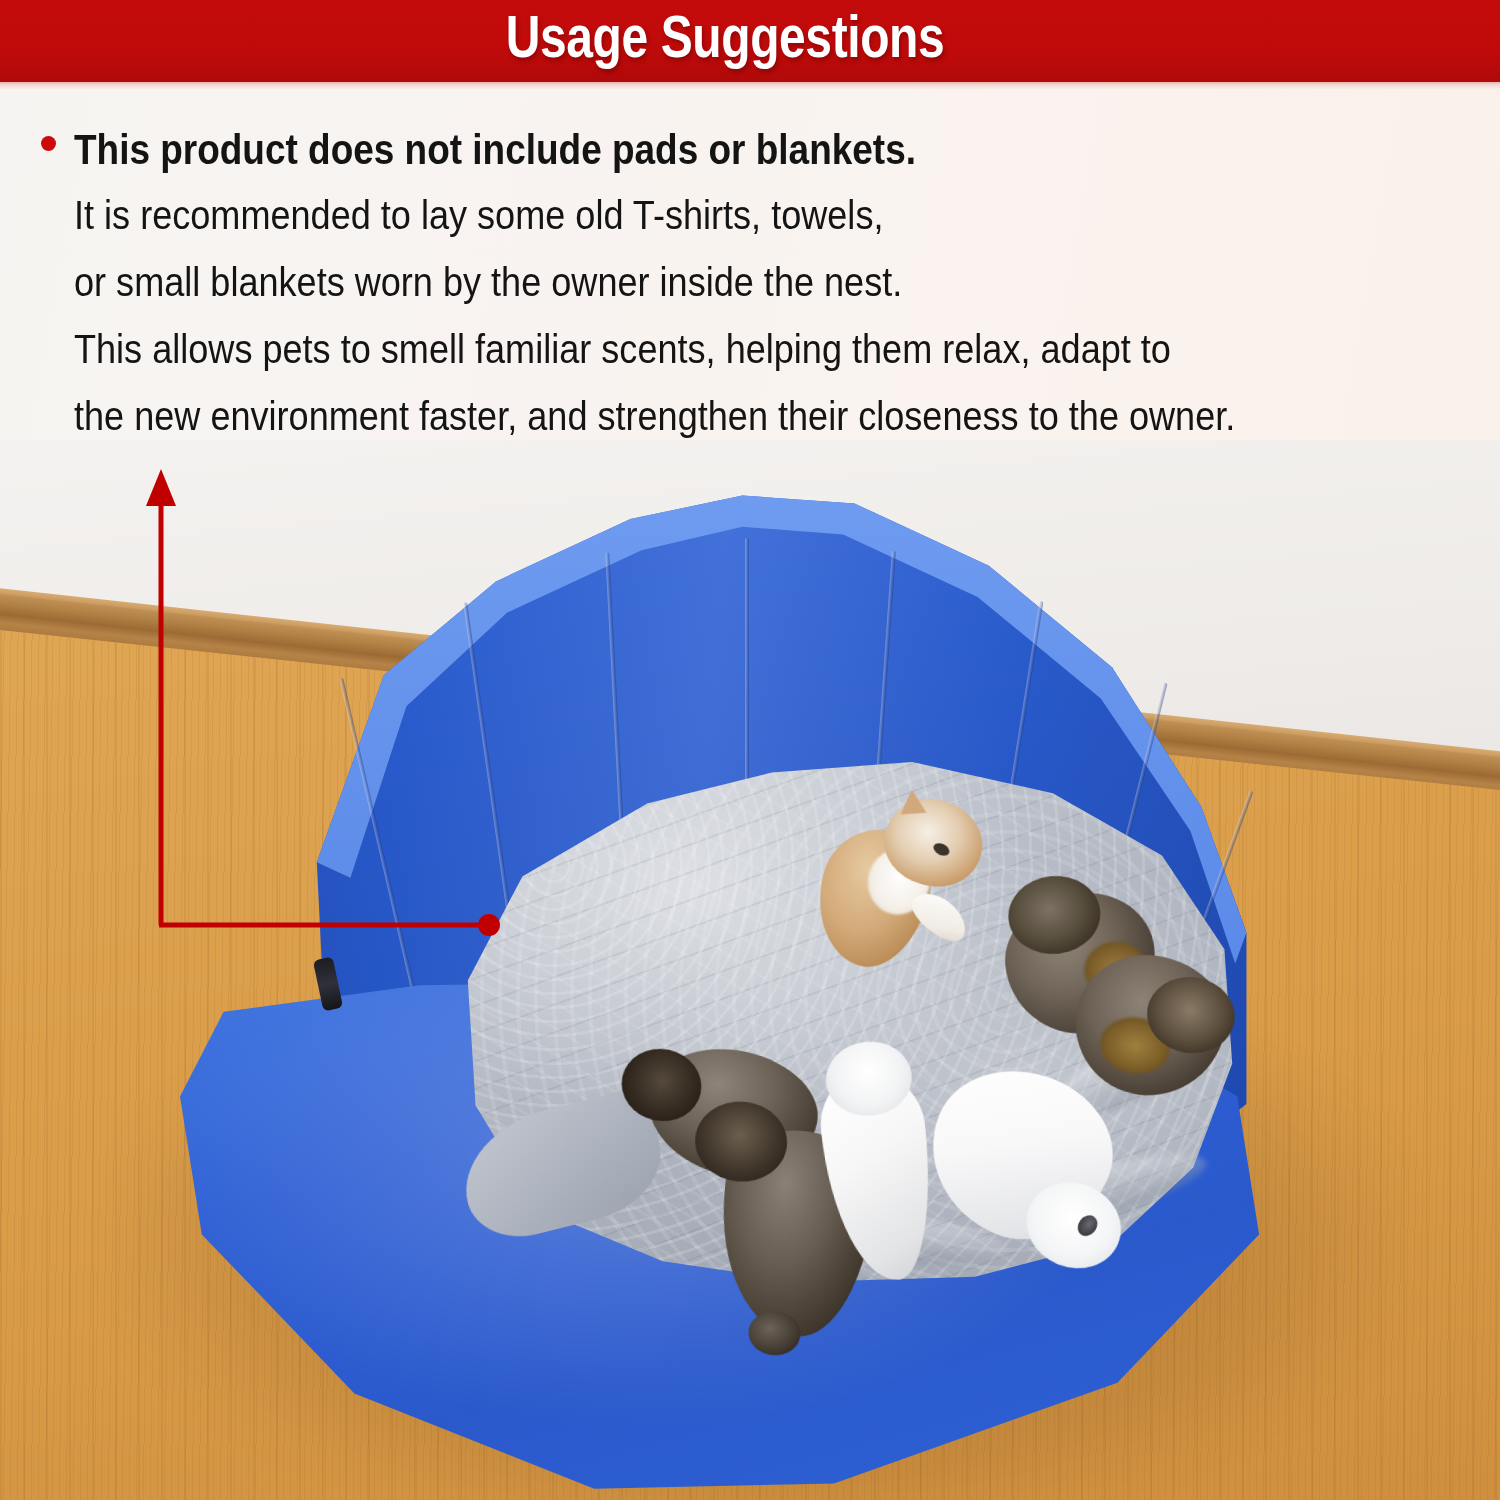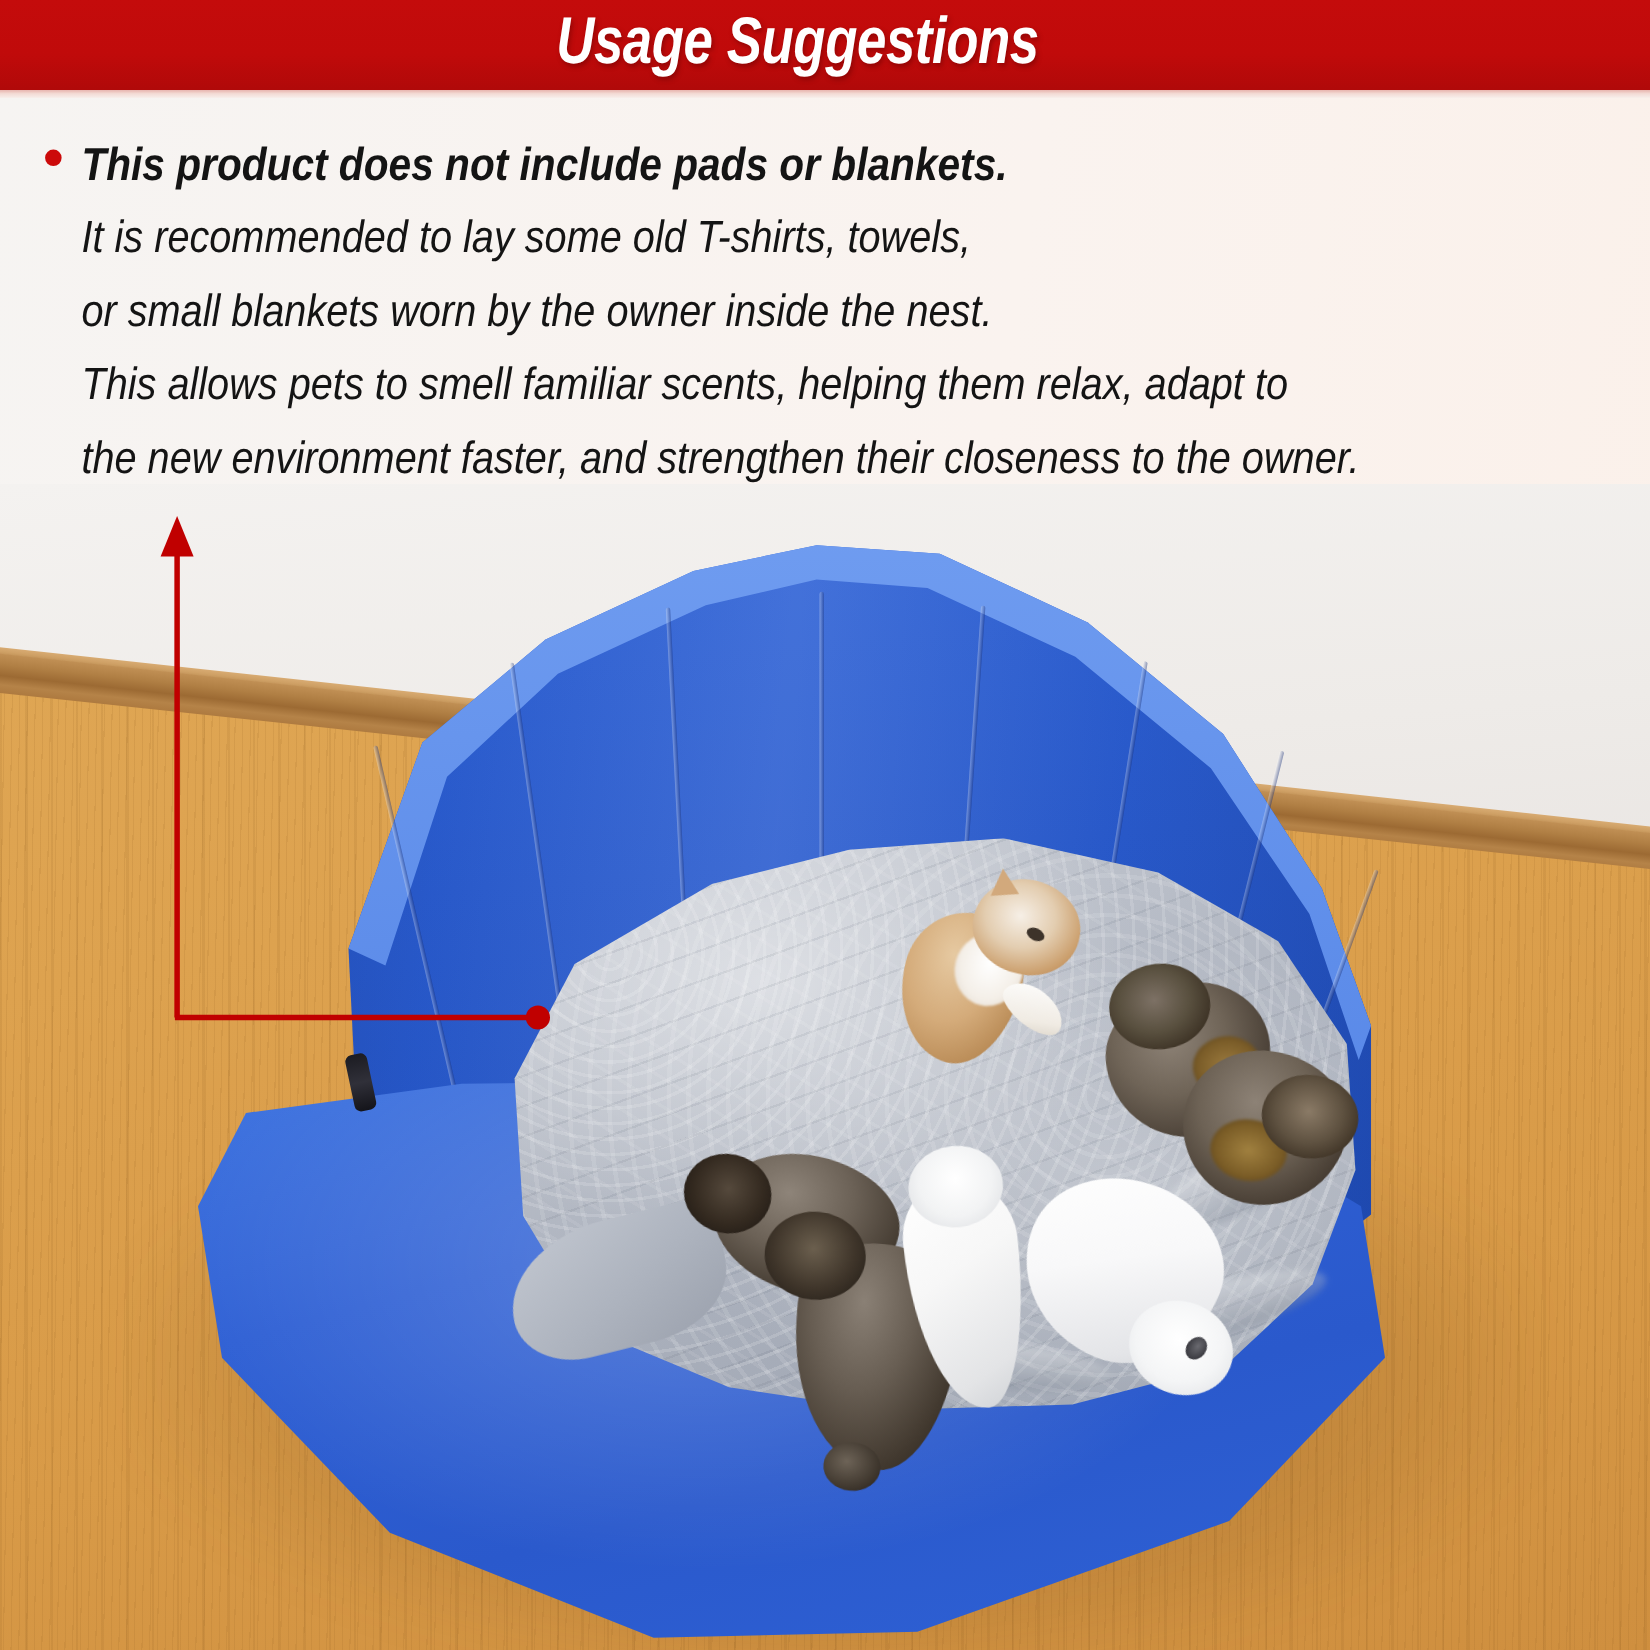--- a/index.html
+++ b/index.html
@@ -7,21 +7,20 @@
     padding: 0;
     background: #ffffff;
   }
   .page {
     position: relative;
     width: 1500px;
     height: 1500px;
     overflow: hidden;
     font-family: "Liberation Sans", sans-serif;
     background: linear-gradient(100deg, #f6f4f2 0%, #faf3ef 55%, #fbf0e9 100%);
-    font-style: italic;
   }
 
   
   .banner {
     position: absolute;
     left: 0; top: 0;
     width: 1500px;
     height: 82px;
     background: linear-gradient(180deg, #c40b0b 0%, #c00a0a 60%, #b00909 100%);
   }

